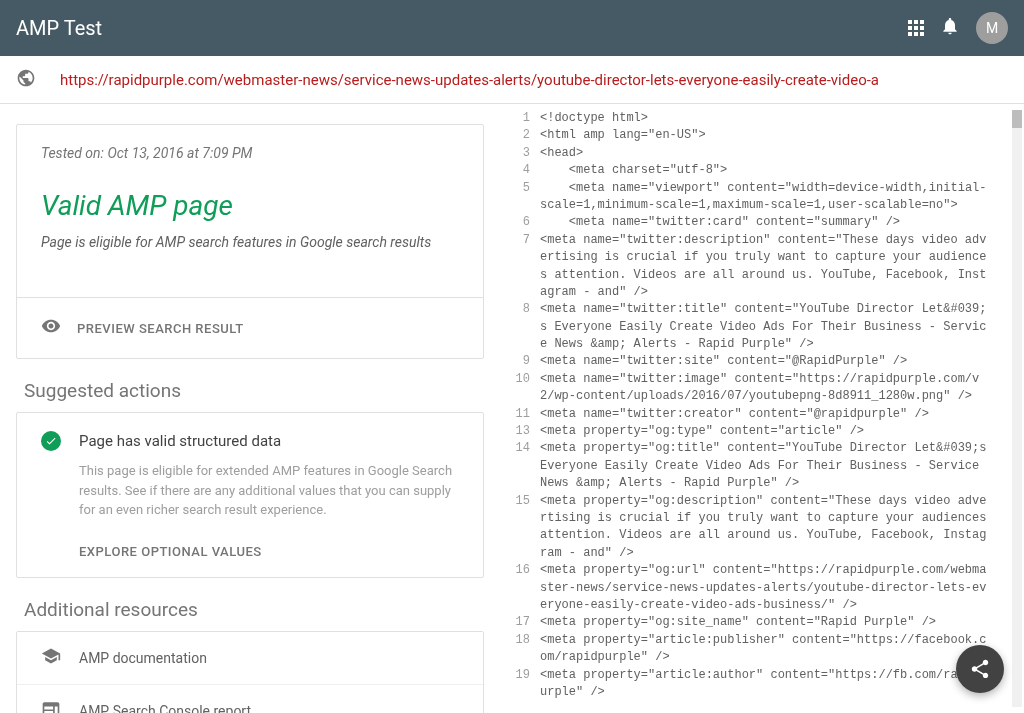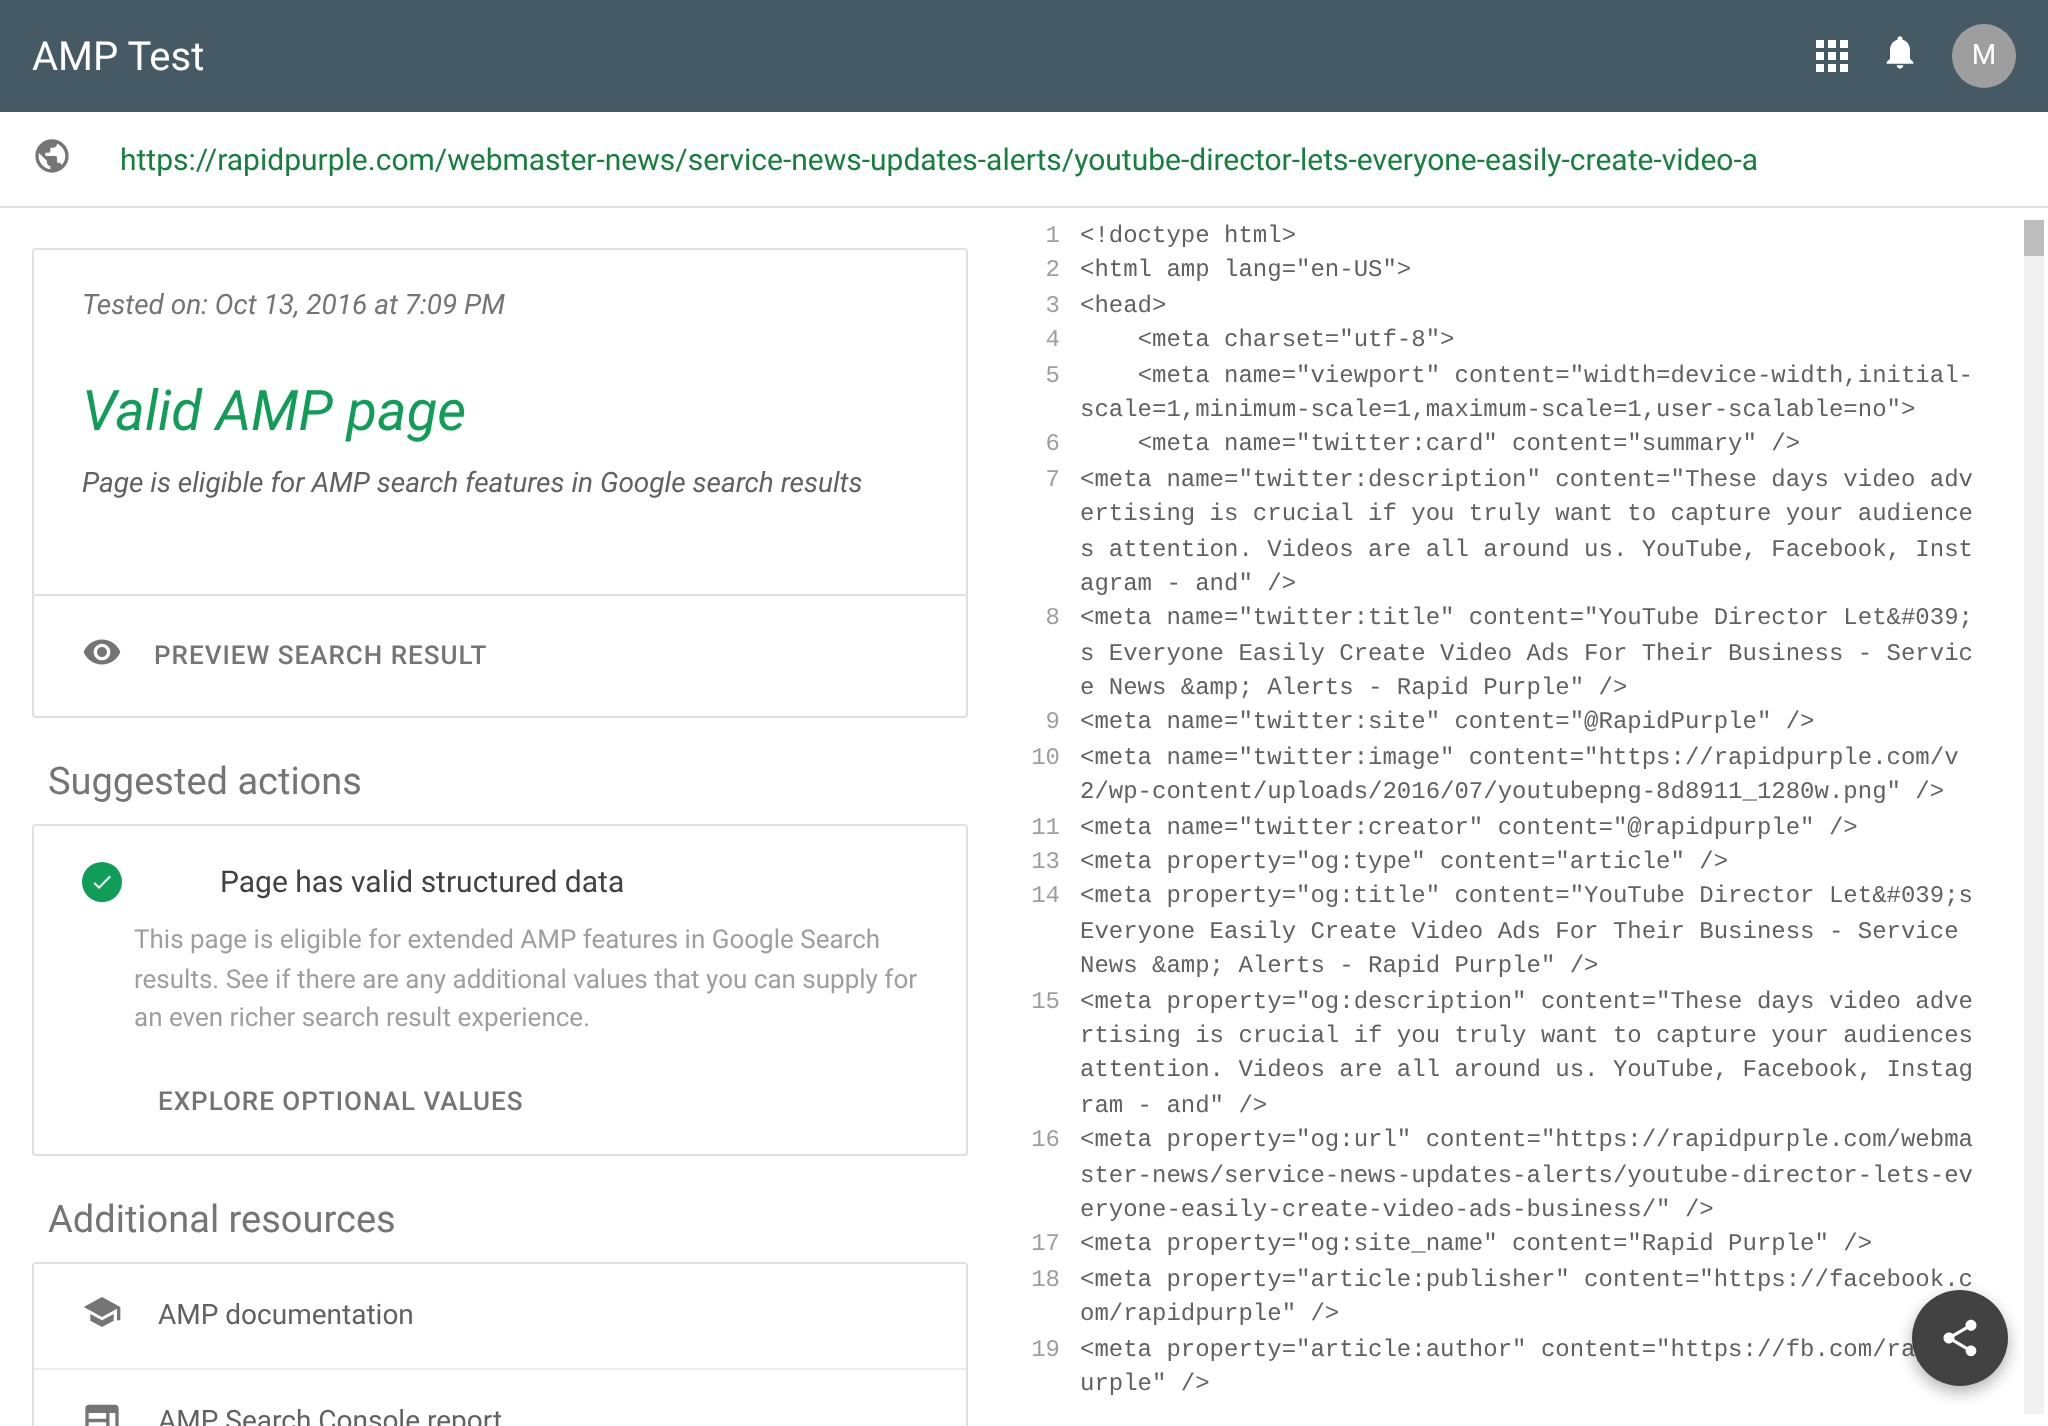--- a/index.html
+++ b/index.html
@@ -7,38 +7,38 @@
     .header { background: #455a64; color: #fff; height: 56px; display: flex; align-items: center; padding: 0 16px; }
     .header-title { font-size: 20px; font-weight: 400; flex: 1; }
     .header-icons { display: flex; align-items: center; gap: 16px; }
     .apps-icon { display: grid; grid-template-columns: repeat(3, 4px); grid-template-rows: repeat(3, 4px); gap: 2px; cursor: pointer; }
     .apps-icon span { background: #fff; width: 4px; height: 4px; }
     .bell-icon svg { width: 20px; height: 20px; fill: #fff; }
     .avatar { width: 32px; height: 32px; background: #9e9e9e; border-radius: 50%; display: flex; align-items: center; justify-content: center; font-size: 14px; color: #fff; cursor: pointer; }
     .url-bar { height: 48px; display: flex; align-items: center; padding: 0 16px; border-bottom: 1px solid #e0e0e0; }
     .globe-icon { margin-right: 24px; color: #757575; }
     .globe-icon svg { width: 20px; height: 20px; fill: #757575; }
-    .url-text { font-size: 15px; color: #15803d; }
+    .url-text { font-size: 15px; color: #b91c1c; }
     .content { display: flex; height: calc(100% - 104px); }
     .left-panel { width: 500px; padding: 20px 16px; background: #fff; overflow-y: auto; }
     .card { background: #fff; border: 1px solid #e0e0e0; border-radius: 2px; margin-bottom: 16px; }
     .card-body { padding: 20px 24px; font-style: italic; }
     .tested-on { color: #757575; font-size: 14px; margin-bottom: 20px; }
     .valid-title { color: #0f9d58; font-size: 28px; font-weight: 400; margin-bottom: 10px; margin-top: 28px; }
     .valid-subtitle { color: #616161; font-size: 14px; line-height: 1.5; margin-bottom: 24px; }
     .preview-row { border-top: 1px solid #e0e0e0; padding: 18px 24px; display: flex; align-items: center; cursor: pointer; }
     .eye-icon svg { width: 20px; height: 20px; fill: #757575; margin-right: 16px; }
     .preview-label { font-size: 13px; letter-spacing: 0.5px; color: #757575; font-weight: 500; }
     .section-title { color: #757575; font-size: 19px; margin: 20px 0 10px 8px; }
     .action-card { border: 1px solid #e0e0e0; border-radius: 2px; padding: 18px 24px; }
-    .action-head { display: flex; align-items: center; margin-bottom: 10px; gap: 31px; }
+    .action-head { display: flex; align-items: center; margin-bottom: 10px; }
     .check-circle { width: 20px; height: 20px; background: #0f9d58; border-radius: 50%; display: flex; align-items: center; justify-content: center; margin-right: 18px; flex-shrink: 0; }
     .check-circle svg { width: 12px; height: 12px; fill: #fff; }
     .action-title { font-size: 15px; color: #424242; }
-    .action-desc { font-size: 13px; color: #9e9e9e; line-height: 1.5; margin-left: 26px; margin-bottom: 24px; }
+    .action-desc { font-size: 13px; color: #9e9e9e; line-height: 1.5; margin-left: 38px; margin-bottom: 24px; }
     .explore-btn { font-size: 13px; letter-spacing: 0.5px; color: #757575; font-weight: 500; margin-left: 38px; cursor: pointer; }
     .resource-list { border: 1px solid #e0e0e0; border-radius: 2px; }
     .resource-item { display: flex; align-items: center; padding: 14px 24px; cursor: pointer; }
     .resource-item + .resource-item { border-top: 1px solid #eee; }
     .resource-icon { margin-right: 18px; color: #757575; }
     .resource-icon svg { width: 20px; height: 20px; fill: #757575; }
     .resource-label { font-size: 14px; color: #616161; }
     .right-panel { flex: 1; background: #fff; position: relative; overflow: hidden; }
     .code-area { height: 100%; overflow-y: auto; padding: 6px 0; font-family: "Courier New", monospace; font-size: 12px; line-height: 1.45; }
     .code-line { display: flex; }

